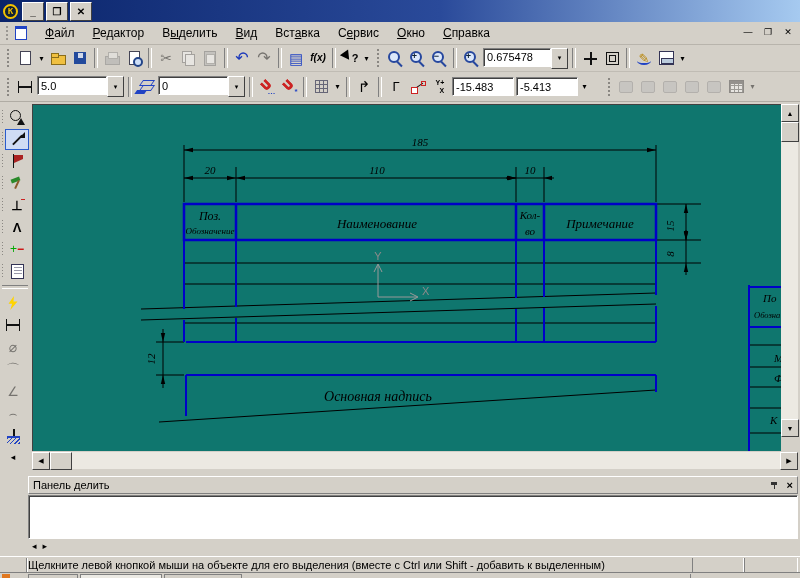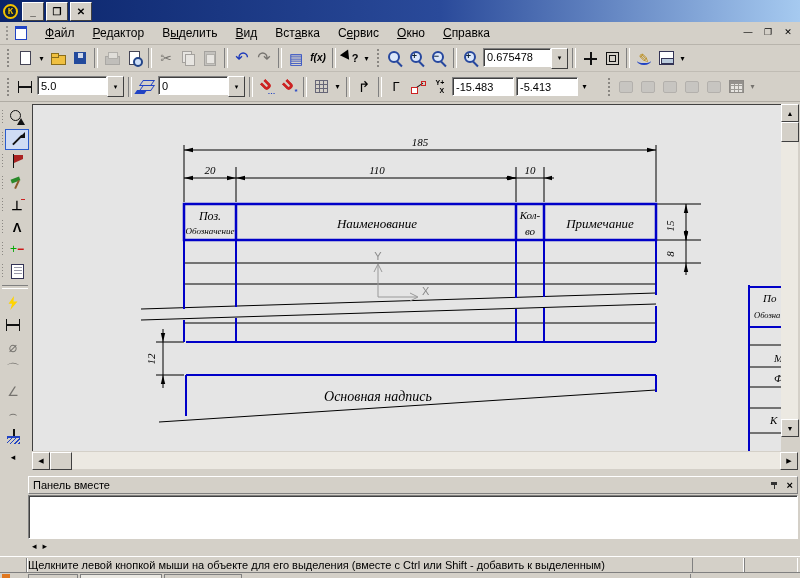--- a/index.html
+++ b/index.html
@@ -111,21 +111,21 @@
       background:repeating-linear-gradient(135deg,#2143c4 0 1px,transparent 1px 3px)}
   
   .leftbar{left:0;top:102px;width:31px;height:368px;display:flex;flex-direction:column;align-items:flex-start;padding-top:4px;box-sizing:border-box}
   .lrow{display:flex;align-items:center;height:22px;width:31px}
   .lrow .hgrip{width:3px;height:16px;margin-left:1px;background-image:radial-gradient(#8a8782 40%,transparent 41%);background-size:3px 3px;flex:none}
   .lbtn{width:24px;height:21px;display:flex;align-items:center;justify-content:center;margin-left:1px}
   .lbtn.sel{border:1px solid #2a5ccc;background:#cfdcf4;box-sizing:border-box}
   .lbtn.dis{filter:grayscale(1) opacity(.45)}
   .lhr{width:26px;height:2px;margin:3px 0 3px 2px;border-top:1px solid #808080;border-bottom:1px solid #fff}
   
-  .canvas{left:32px;top:104px;width:748px;height:346px;background:#e5e5e5;
+  .canvas{left:32px;top:104px;width:748px;height:346px;background:#0f766e;
           border-top:1px solid #404040;border-left:1px solid #404040;box-sizing:content-box}
   .vscroll{left:781px;top:104px;width:17px;height:333px;background:#ece9e2;display:flex;flex-direction:column}
   .hscroll{left:32px;top:452px;width:766px;height:17px;background:#ece9e2;display:flex}
   .sbtn{width:16px;height:16px;background:#d4d0c8;border:1px solid;border-color:#fff #404040 #404040 #fff;
         font-size:7px;display:flex;align-items:center;justify-content:center;flex:none}
   .sthumb{background:#d4d0c8;border:1px solid;border-color:#fff #404040 #404040 #fff;flex:none}
   .vscroll .sthumb{height:18px;width:16px}
   .hscroll .sthumb{width:20px;height:16px}
   .strack{flex:1}
   
@@ -561,21 +561,21 @@
   <span class="sbtn">▼</span>
 </div>
 <div class="abs hscroll">
   <span class="sbtn">◀</span>
   <span class="sthumb"></span>
   <span class="strack"></span>
   <span class="sbtn">▶</span>
 </div>
 
 <div class="abs propbar">
-  <span>Панель вместе</span>
+  <span>Панель делить</span>
   <span class="sp"></span>
   <span class="pinic"></span>
   <span class="pclose">×</span>
 </div>
 <div class="abs propbody"></div>
 <div class="abs tabarrows">
   <span>◂</span>
   <span>▸</span>
 </div>
 

